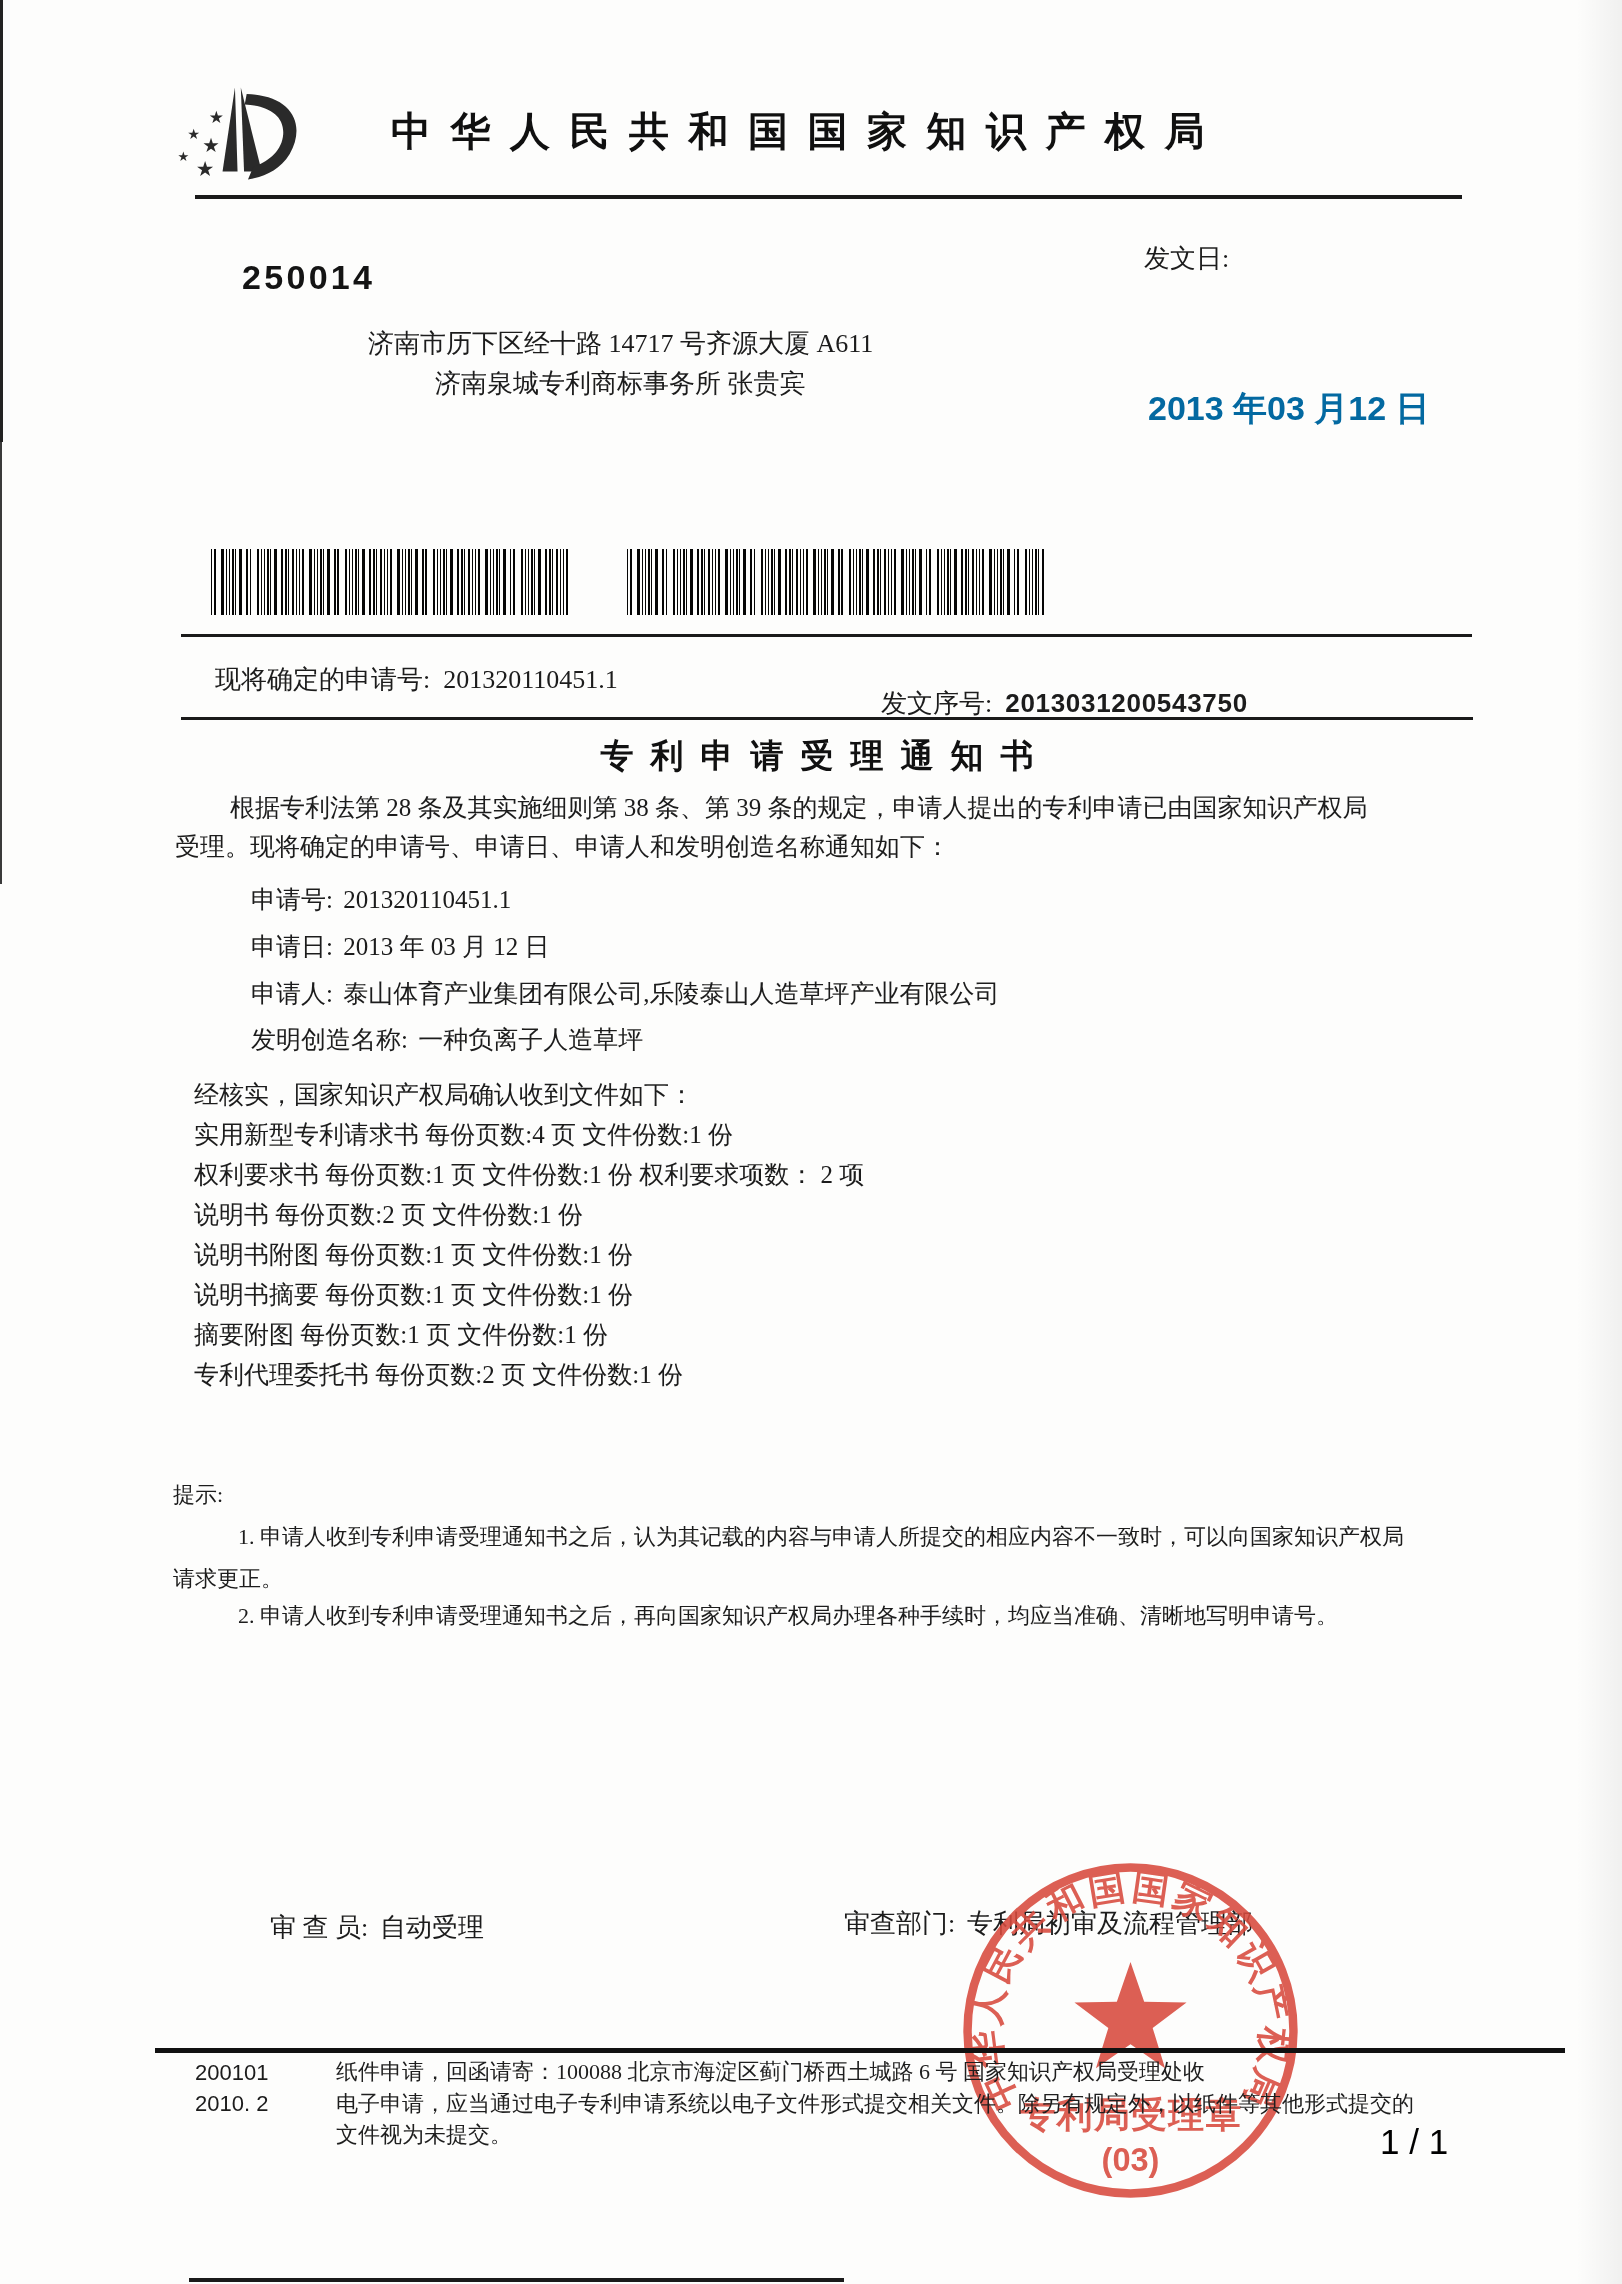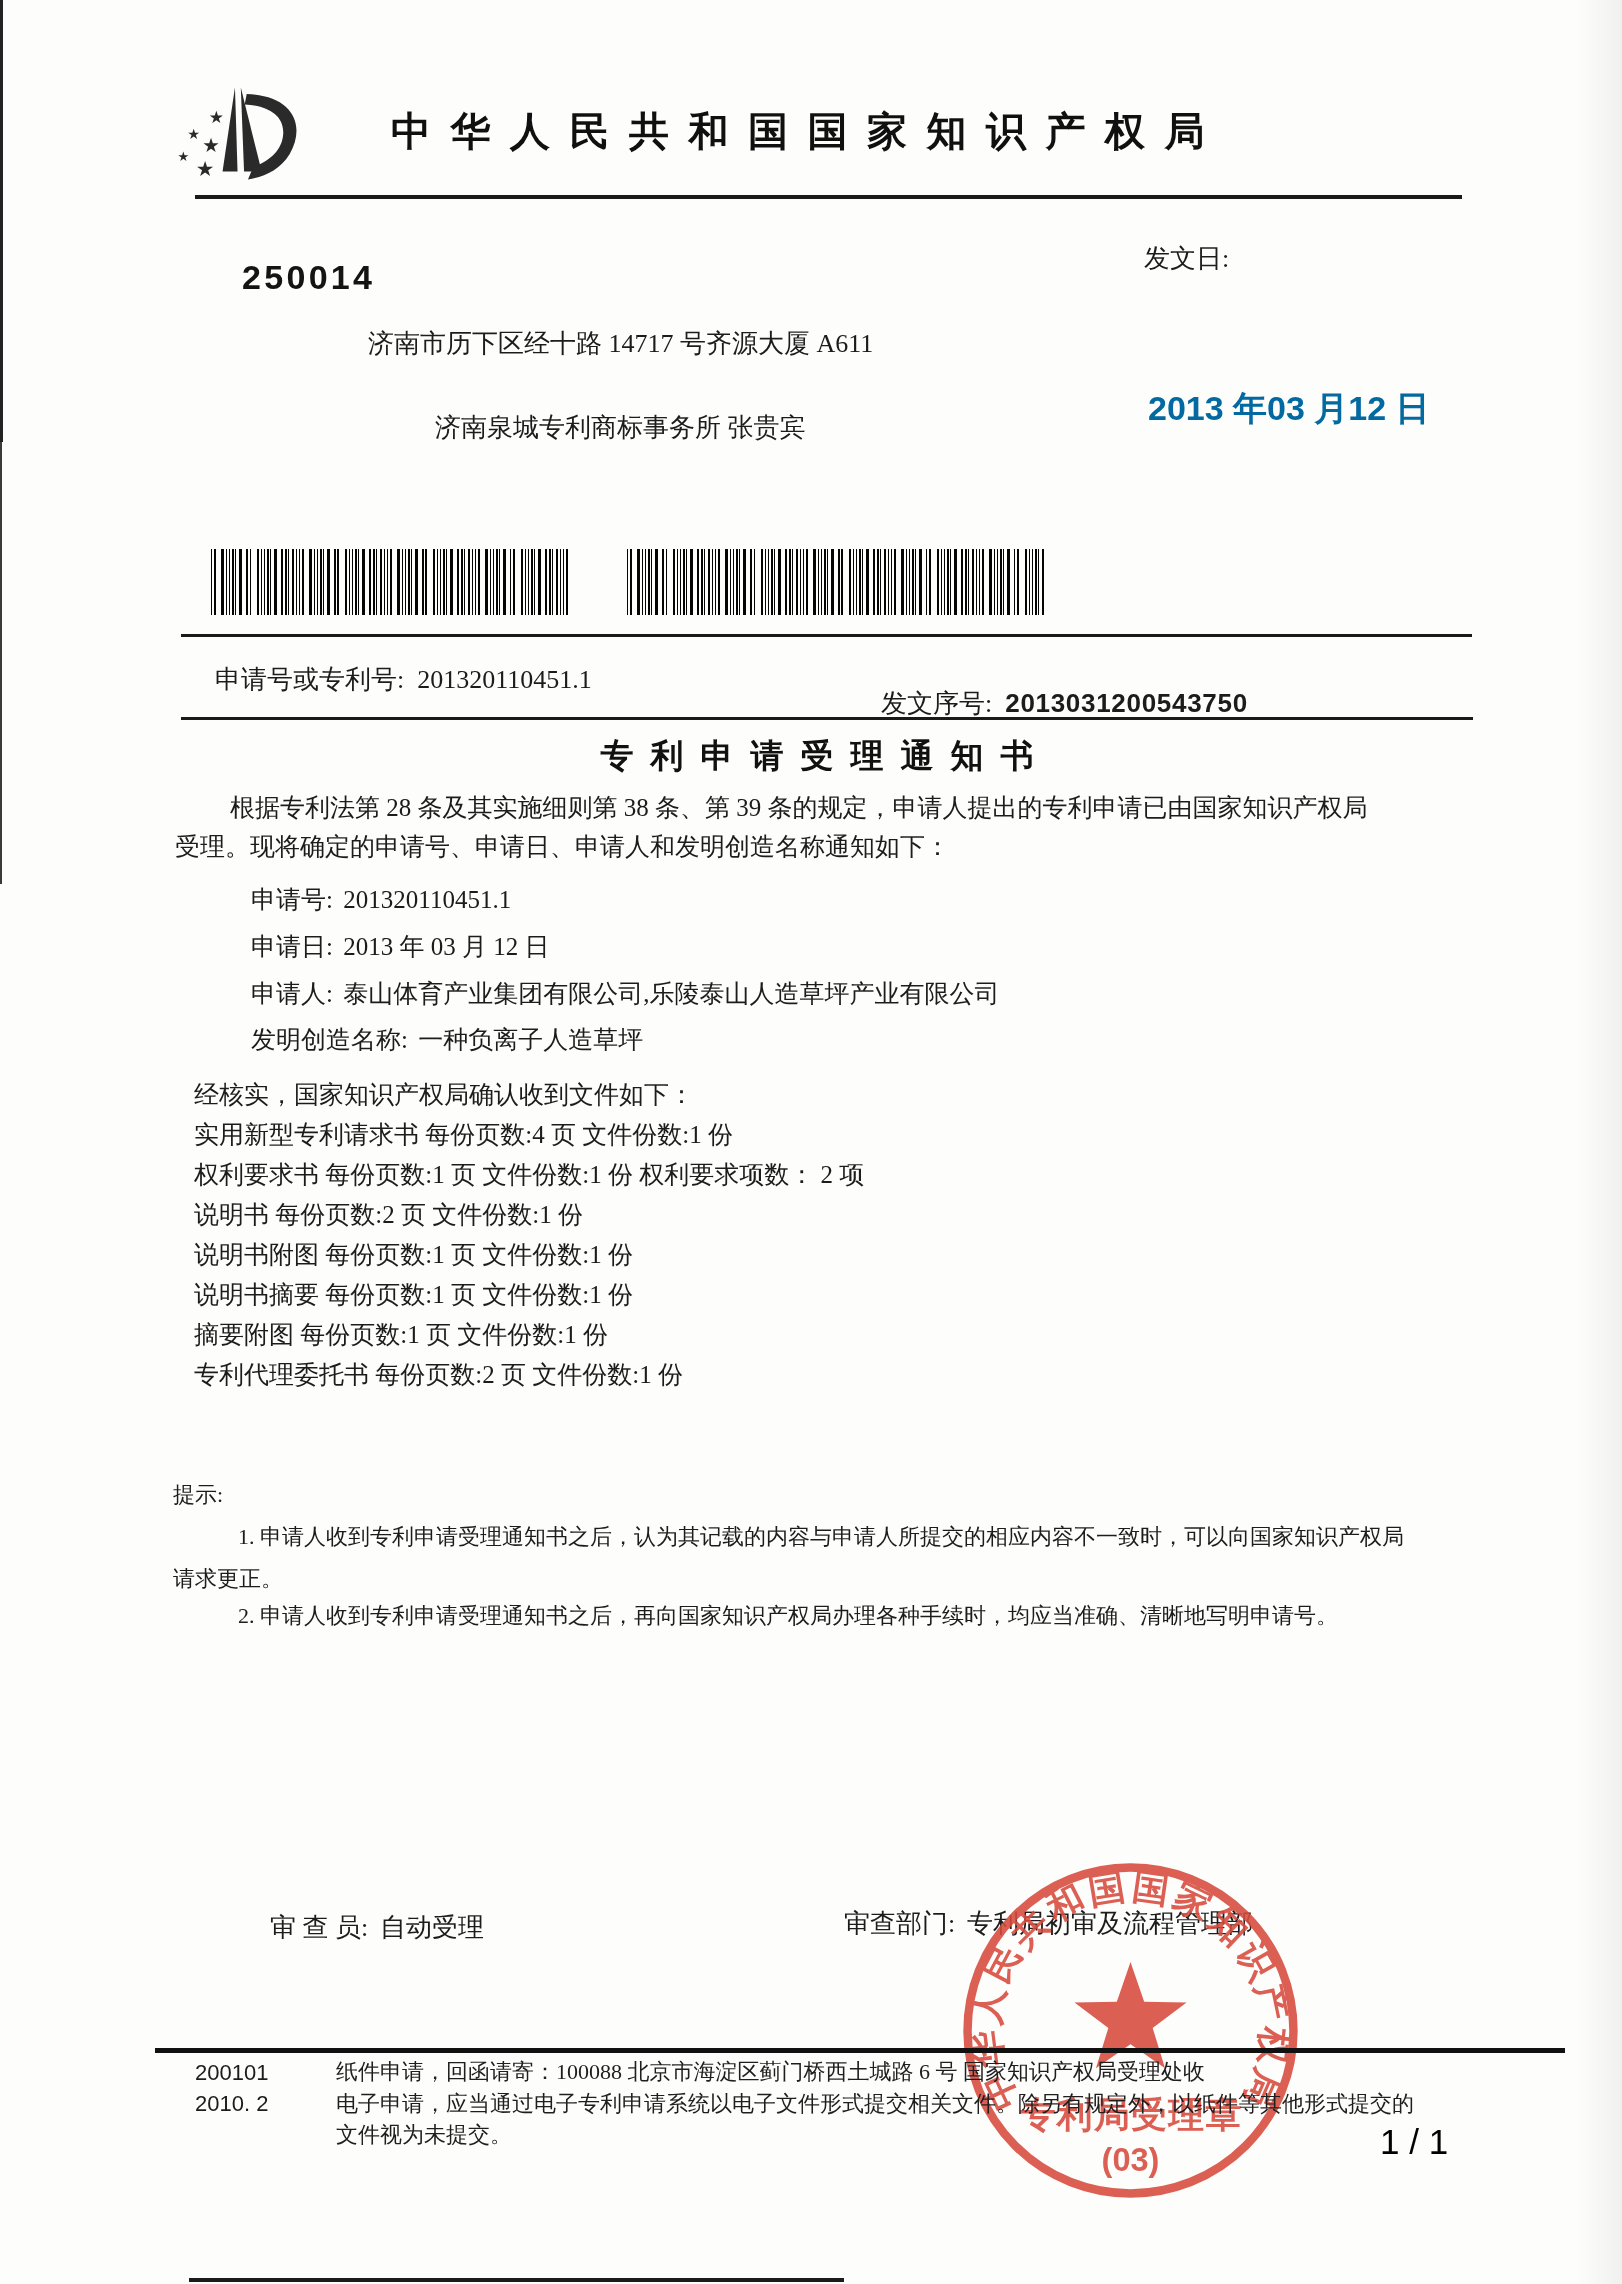--- a/index.html
+++ b/index.html
@@ -18,21 +18,21 @@
   .vline-right{left:1459px;top:195px;width:2px;height:442px;background:#3a3a3a;}
   .rule-2{left:181px;top:634px;width:1291px;height:3.3px;}
   .rule-3{left:181px;top:717px;width:1292px;height:3.3px;}
   .rule-footer{left:155px;top:2048px;width:1410px;height:5.2px;background:#111;}
   .scan-edge{left:189px;top:2278px;width:655px;height:3.9px;background:#1b1b1b;}
   .edge-shade{position:absolute;right:0;top:0;width:46px;height:2284px;
     background:linear-gradient(90deg,rgba(0,0,0,0),rgba(0,0,0,0.05));}
   
   .postal{left:242px;top:258px;font-size:34px;font-weight:700;letter-spacing:3.3px;font-family:"Liberation Sans","DejaVu Sans",sans-serif;color:#141414;}
   .addr1{left:368px;top:326px;font-size:26px;}
-  .addr2{left:435px;top:366px;font-size:26px;margin-top:44px;}
+  .addr2{left:435px;top:366px;font-size:26px;}
   .issue-label{left:1144px;top:241px;font-size:26px;}
   .issue-date{left:1148px;top:386px;font-size:34px;font-weight:700;font-family:"Liberation Sans","DejaVu Sans",sans-serif;color:#0369a1;}
   
   .barcode{position:absolute;height:66px;
     background-image:repeating-linear-gradient(90deg,
       #050505 0 1.3px,transparent 1.3px 3.3px,
       #050505 3.3px 5.2px,transparent 5.2px 6.5px,
       #050505 6.5px 7.2px,transparent 7.2px 10.4px,
       #050505 10.4px 13px,transparent 13px 15px,
       #050505 15px 15.6px,transparent 15.6px 17.6px);}
@@ -104,21 +104,21 @@
   <p class="abs addr2">济南泉城专利商标事务所 张贵宾</p>
 
   <p class="abs issue-label">发文日:</p>
   <p class="abs issue-date">2013 年03 月12 日</p>
 
   <div class="barcode bc1"></div>
   <div class="barcode bc2"></div>
   <div class="rule rule-2"></div>
 
   <p class="abs meta meta-app">
-    <span>申请号或专利号:</span><span class="val">201320110451.1</span>
+    <span>现将确定的申请号:</span><span class="val">201320110451.1</span>
   </p>
   <p class="abs meta meta-serial">
     <span>发文序号:</span><span class="val bold-num">2013031200543750</span>
   </p>
   <div class="rule rule-3"></div>
 
   <h2 class="abs notice-title">专利申请受理通知书</h2>
   <p class="abs para">
     <span class="ln1">根据专利法第 28 条及其实施细则第 38 条、第 39 条的规定，申请人提出的专利申请已由国家知识产权局</span>
     <span class="ln2">受理。现将确定的申请号、申请日、申请人和发明创造名称通知如下：</span>

